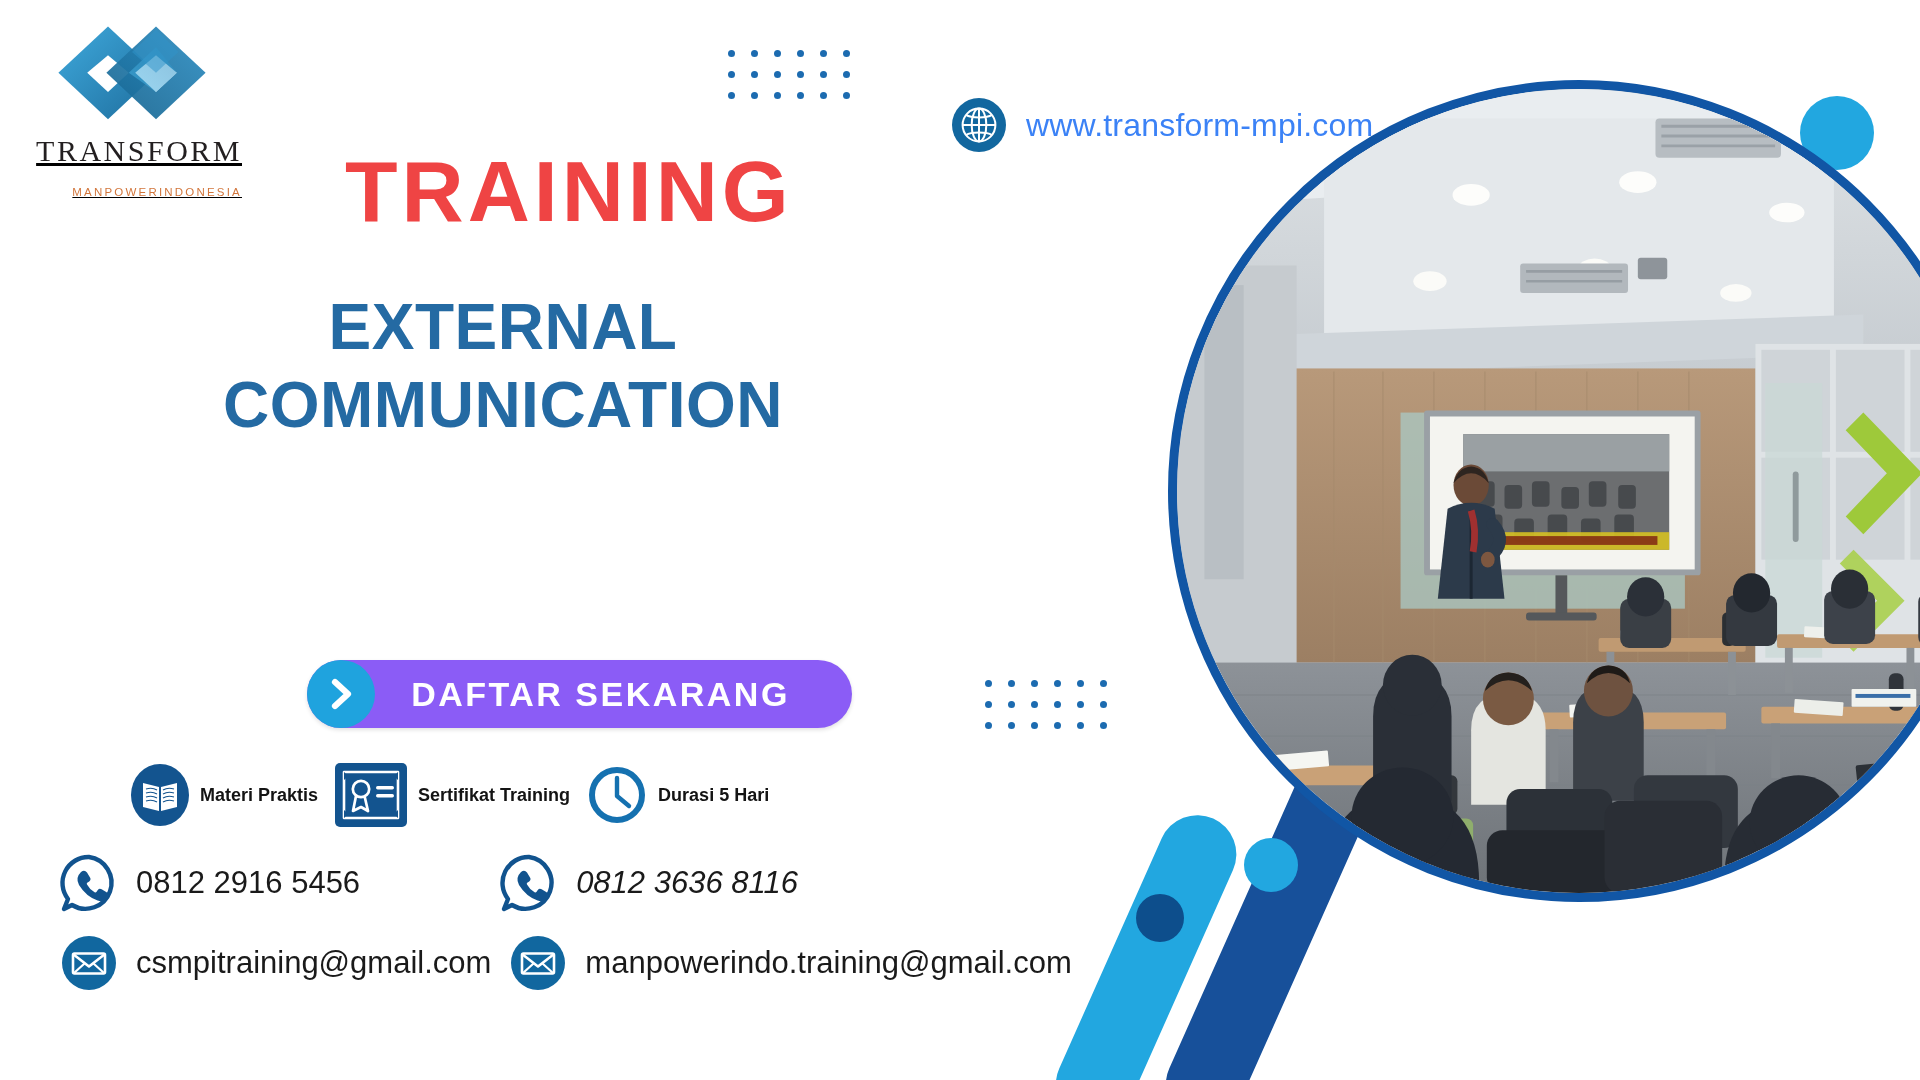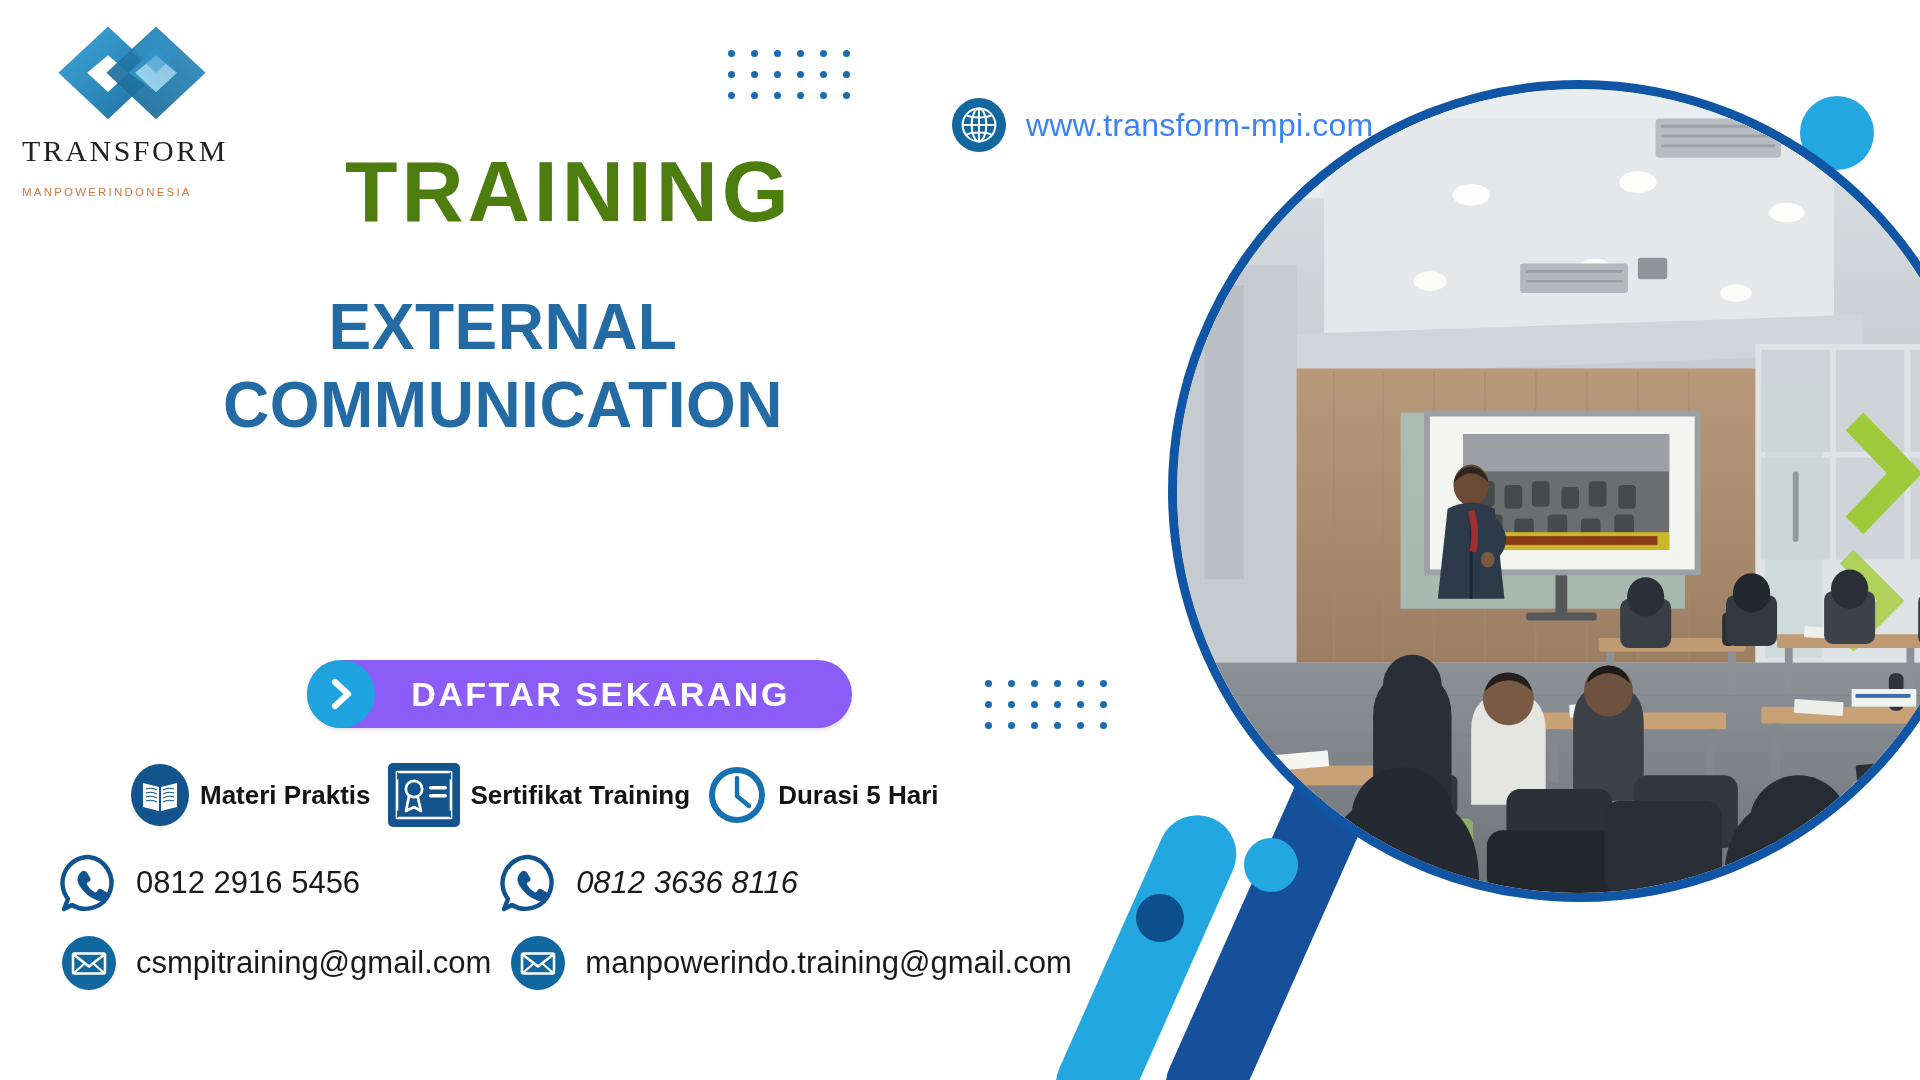--- a/index.html
+++ b/index.html
@@ -43,21 +43,21 @@
   }
   .stripe {
     position: absolute; bottom: -40px;
     border-radius: 40px;
     transform-origin: bottom center;
   }
   #stripe-cyan { left: 1040px; width: 78px; height: 330px; background: #22A7E0; transform: rotate(24deg); }
   #stripe-navy { left: 1150px; width: 78px; height: 400px; background: #17509A; transform: rotate(24deg); }
 
   
-  #logo-block { position: absolute; left: 22px; top: 20px; width: 220px; text-align: left; }
+  #logo-block { position: absolute; left: 22px; top: 20px; width: 220px; text-align: right; text-decoration: underline; }
   #logo-mark { width: 160px; height: 112px; margin: 0 auto; display: block; }
   #logo-wordmark {
     font-family: "Liberation Serif", serif;
     font-size: 30px; letter-spacing: 2.5px; color: #231F20;
     line-height: 1; margin-top: 4px;
   }
   #logo-tagline {
     font-family: "Liberation Sans", sans-serif;
     font-size: 11.5px; letter-spacing: 2.2px; color: #D2763C;
     margin-top: 20px;
@@ -67,21 +67,21 @@
   #website-row {
     position: absolute; left: 952px; top: 98px;
     display: flex; align-items: center; gap: 20px;
   }
   #globe-icon { width: 54px; height: 54px; flex: none; }
   #website-url { font-size: 32px; color: #3b82f6; letter-spacing: .2px; }
 
   
   #headline-training {
     position: absolute; left: 345px; top: 148px;
-    font-size: 86px; font-weight: 800; color: #4d7c0f;
+    font-size: 86px; font-weight: 800; color: #ef4444;
     letter-spacing: 4px; line-height: 1;
   }
   #subject-block {
     position: absolute; left: 108px; top: 288px; width: 790px;
     text-align: center;
   }
   #subject-block .line {
     font-size: 64px; font-weight: 700; color: #246AA3;
     line-height: 1.22; letter-spacing: .5px;
   }
@@ -105,21 +105,21 @@
     color: #ffffff; font-size: 34px; font-weight: 700;
     letter-spacing: 2.5px; padding-right: 26px;
   }
 
   
   #feature-strip {
     position: absolute; left: 130px; top: 762px;
     display: flex; align-items: center; gap: 16px;
   }
   .feature-item { display: flex; align-items: center; gap: 10px; }
-  .feature-label { font-size: 26px; font-weight: 700; color: #141414; white-space: nowrap; }
+  .feature-label { font-size: 18px; font-weight: 700; color: #141414; white-space: nowrap; }
   .feature-icon { flex: none; }
 
   
   #contact-area { position: absolute; left: 58px; top: 852px; width: 1080px; }
   .contact-row { display: flex; align-items: center; }
   .contact-item { display: flex; align-items: center; gap: 16px; }
   .contact-text { font-size: 31px; color: #1A1A1A; white-space: nowrap; }
   .contact-icon { flex: none; }
   #phone-row { margin-bottom: 18px; text-align: right; }
   #phone-item-2 { margin-left: 138px; font-style: italic; }

